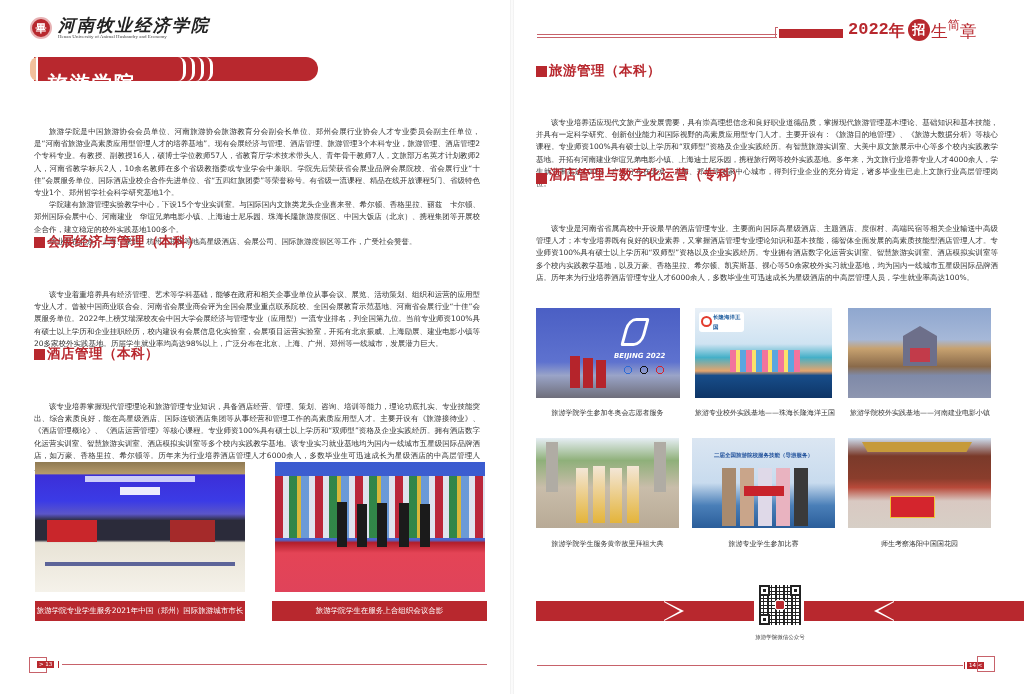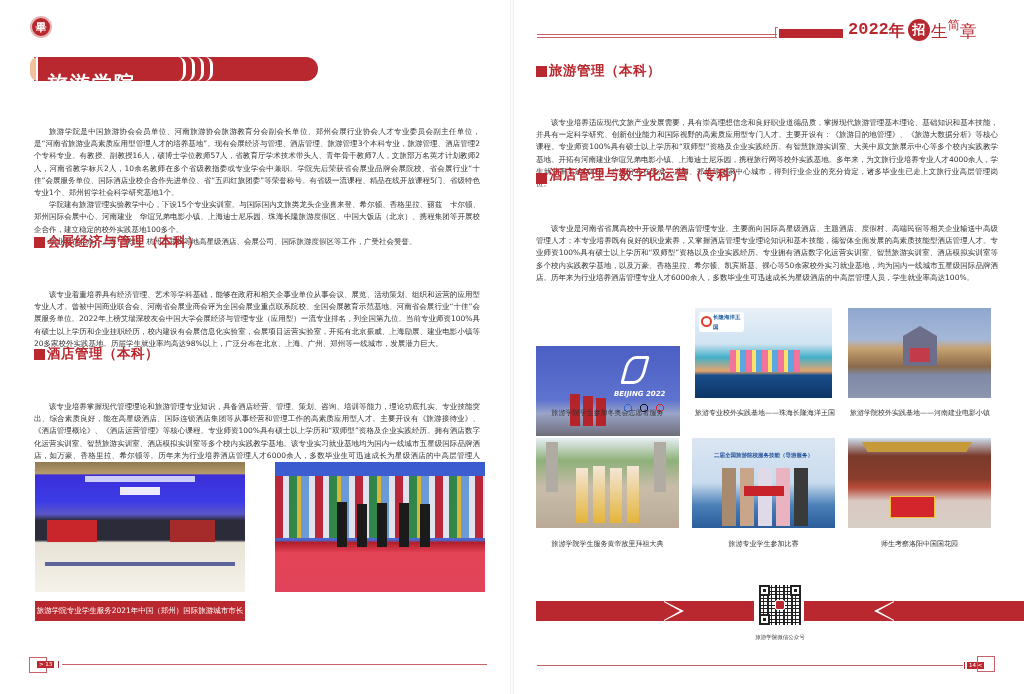--- a/index.html
+++ b/index.html
@@ -70,20 +70,24 @@
 </style>
 </head>
 <body>
 
 <div class="spread">
 
   <div class="page page-left">
 
     <div class="logo">
       <div class="logo-emblem">畢</div>
+      <div class="logo-text">
+        <div class="logo-cn">河南牧业经济学院</div>
+        <div class="logo-en">Henan University of Animal Husbandry and Economy</div>
+      </div>
     </div>
 
     <div class="banner">
       <div class="banner-cap"></div>
       <div class="banner-title">旅游学院</div>
       <div class="banner-chevrons">
         <div class="chev"></div>
           <div class="chev"></div>
           <div class="chev"></div>
           <div class="chev"></div>
@@ -122,20 +126,21 @@
     <div class="photo-caption-box" style="left:35px; top:601px; width:210px;">旅游学院专业学生服务2021年中国（郑州）国际旅游城市市长论坛</div>
 
     <div class="photo" style="left:275px; top:462px; width:210px; height:130px; background: linear-gradient(180deg,#3a5bd0 0%,#4a66cf 60%,#b21e2a 62%,#e44456 70%,#e0435a 100%);">
       <div style="position:absolute;left:0;top:14px;width:210px;height:62px;background:repeating-linear-gradient(90deg,#c8202a 0 8px,#f1f1f1 8px 14px,#2f8a3a 14px 22px,#e8c12a 22px 26px,#6fa0d8 26px 34px,#f1f1f1 34px 40px);opacity:.9;"></div>
       <div style="position:absolute;left:62px;top:40px;width:10px;height:45px;background:#1b1b1b;"></div>
       <div style="position:absolute;left:82px;top:42px;width:10px;height:43px;background:#1b1b1b;"></div>
       <div style="position:absolute;left:102px;top:41px;width:10px;height:44px;background:#1b1b1b;"></div>
       <div style="position:absolute;left:124px;top:41px;width:10px;height:44px;background:#1b1b1b;"></div>
       <div style="position:absolute;left:145px;top:42px;width:10px;height:43px;background:#1b1b1b;"></div>
     </div>
+    <div class="photo-caption-box" style="left:272px; top:601px; width:215px;">旅游学院学生在服务上合组织会议合影</div>
 
     <div class="page-tag" style="left:29px; top:657px;"></div>
     <div class="page-num" style="left:37px; top:661px;">&gt; 13</div>
     <div class="page-bar" style="left:58px; top:661px;"></div>
     <div class="footer-line" style="left:62px; top:664px; width:425px;"></div>
   </div>
 
   <div class="gutter"></div>
 
   <div class="page page-right">
@@ -162,21 +167,21 @@
     </div>
 
     <div class="section-heading" style="left:24px; top:166px;align-items:flex-end;">
       <span class="sq"></span>
       <span>酒店管理与数字化运营（专科）</span>
     </div>
     <div class="text-block" style="left:24px; top:187px; width:462px;">
       <p>该专业是河南省省属高校中开设最早的酒店管理专业。主要面向国际高星级酒店、主题酒店、度假村、高端民宿等相关企业输送中高级管理人才；本专业培养既有良好的职业素养，又掌握酒店管理专业理论知识和基本技能，德智体全面发展的高素质技能型酒店管理人才。专业师资100%具有硕士以上学历和“双师型”资格以及企业实践经历。专业拥有酒店数字化运营实训室、智慧旅游实训室、酒店模拟实训室等多个校内实践教学基地，以及万豪、香格里拉、希尔顿、凯宾斯基、裸心等50余家校外实习就业基地，均为国内一线城市五星级国际品牌酒店。历年来为行业培养酒店管理专业人才6000余人，多数毕业生可迅速成长为星级酒店的中高层管理人员，学生就业率高达100%。</p>
     </div>
 
-    <div class="photo" style="left:24px; top:308px; width:144px; height:90px; background: linear-gradient(180deg,#4b5fc4 0%,#5e72cf 60%,#9aa4c8 75%,#6e6e7a 100%); margin-top: 38px;">
+    <div class="photo" style="left:24px; top:308px; width:144px; height:90px; background: linear-gradient(180deg,#4b5fc4 0%,#5e72cf 60%,#9aa4c8 75%,#6e6e7a 100%);">
       <div style="position:absolute;left:88px;top:10px;width:22px;height:28px;border:3px solid #fff;border-radius:40% 10% 40% 10%;transform:skewX(-15deg);"></div>
       <div style="position:absolute;left:78px;top:44px;color:#fff;font-size:7px;font-weight:bold;font-style:italic;">BEIJING 2022</div>
       <div style="position:absolute;left:88px;top:56px;width:40px;height:12px;background:radial-gradient(circle at 10% 50%,transparent 3px,#2c6bd6 3px,#2c6bd6 4px,transparent 4px),radial-gradient(circle at 50% 50%,transparent 3px,#111 3px,#111 4px,transparent 4px),radial-gradient(circle at 90% 50%,transparent 3px,#d4232f 3px,#d4232f 4px,transparent 4px);"></div>
       <div style="position:absolute;left:34px;top:48px;width:10px;height:32px;background:#b5242b;"></div>
       <div style="position:absolute;left:47px;top:50px;width:10px;height:30px;background:#b5242b;"></div>
       <div style="position:absolute;left:60px;top:52px;width:10px;height:28px;background:#b5242b;"></div>
     </div>
     <div class="photo-caption" style="left:24px; top:408px; width:143px;">旅游学院学生参加冬奥会志愿者服务</div>
 
     <div class="photo" style="left:183px; top:308px; width:137px; height:90px; background: linear-gradient(180deg,#e9f0f7 0%,#cfe3f2 40%,#45b0c8 55%,#e6a56c 70%,#174d8a 75%,#0e3566 100%);">

